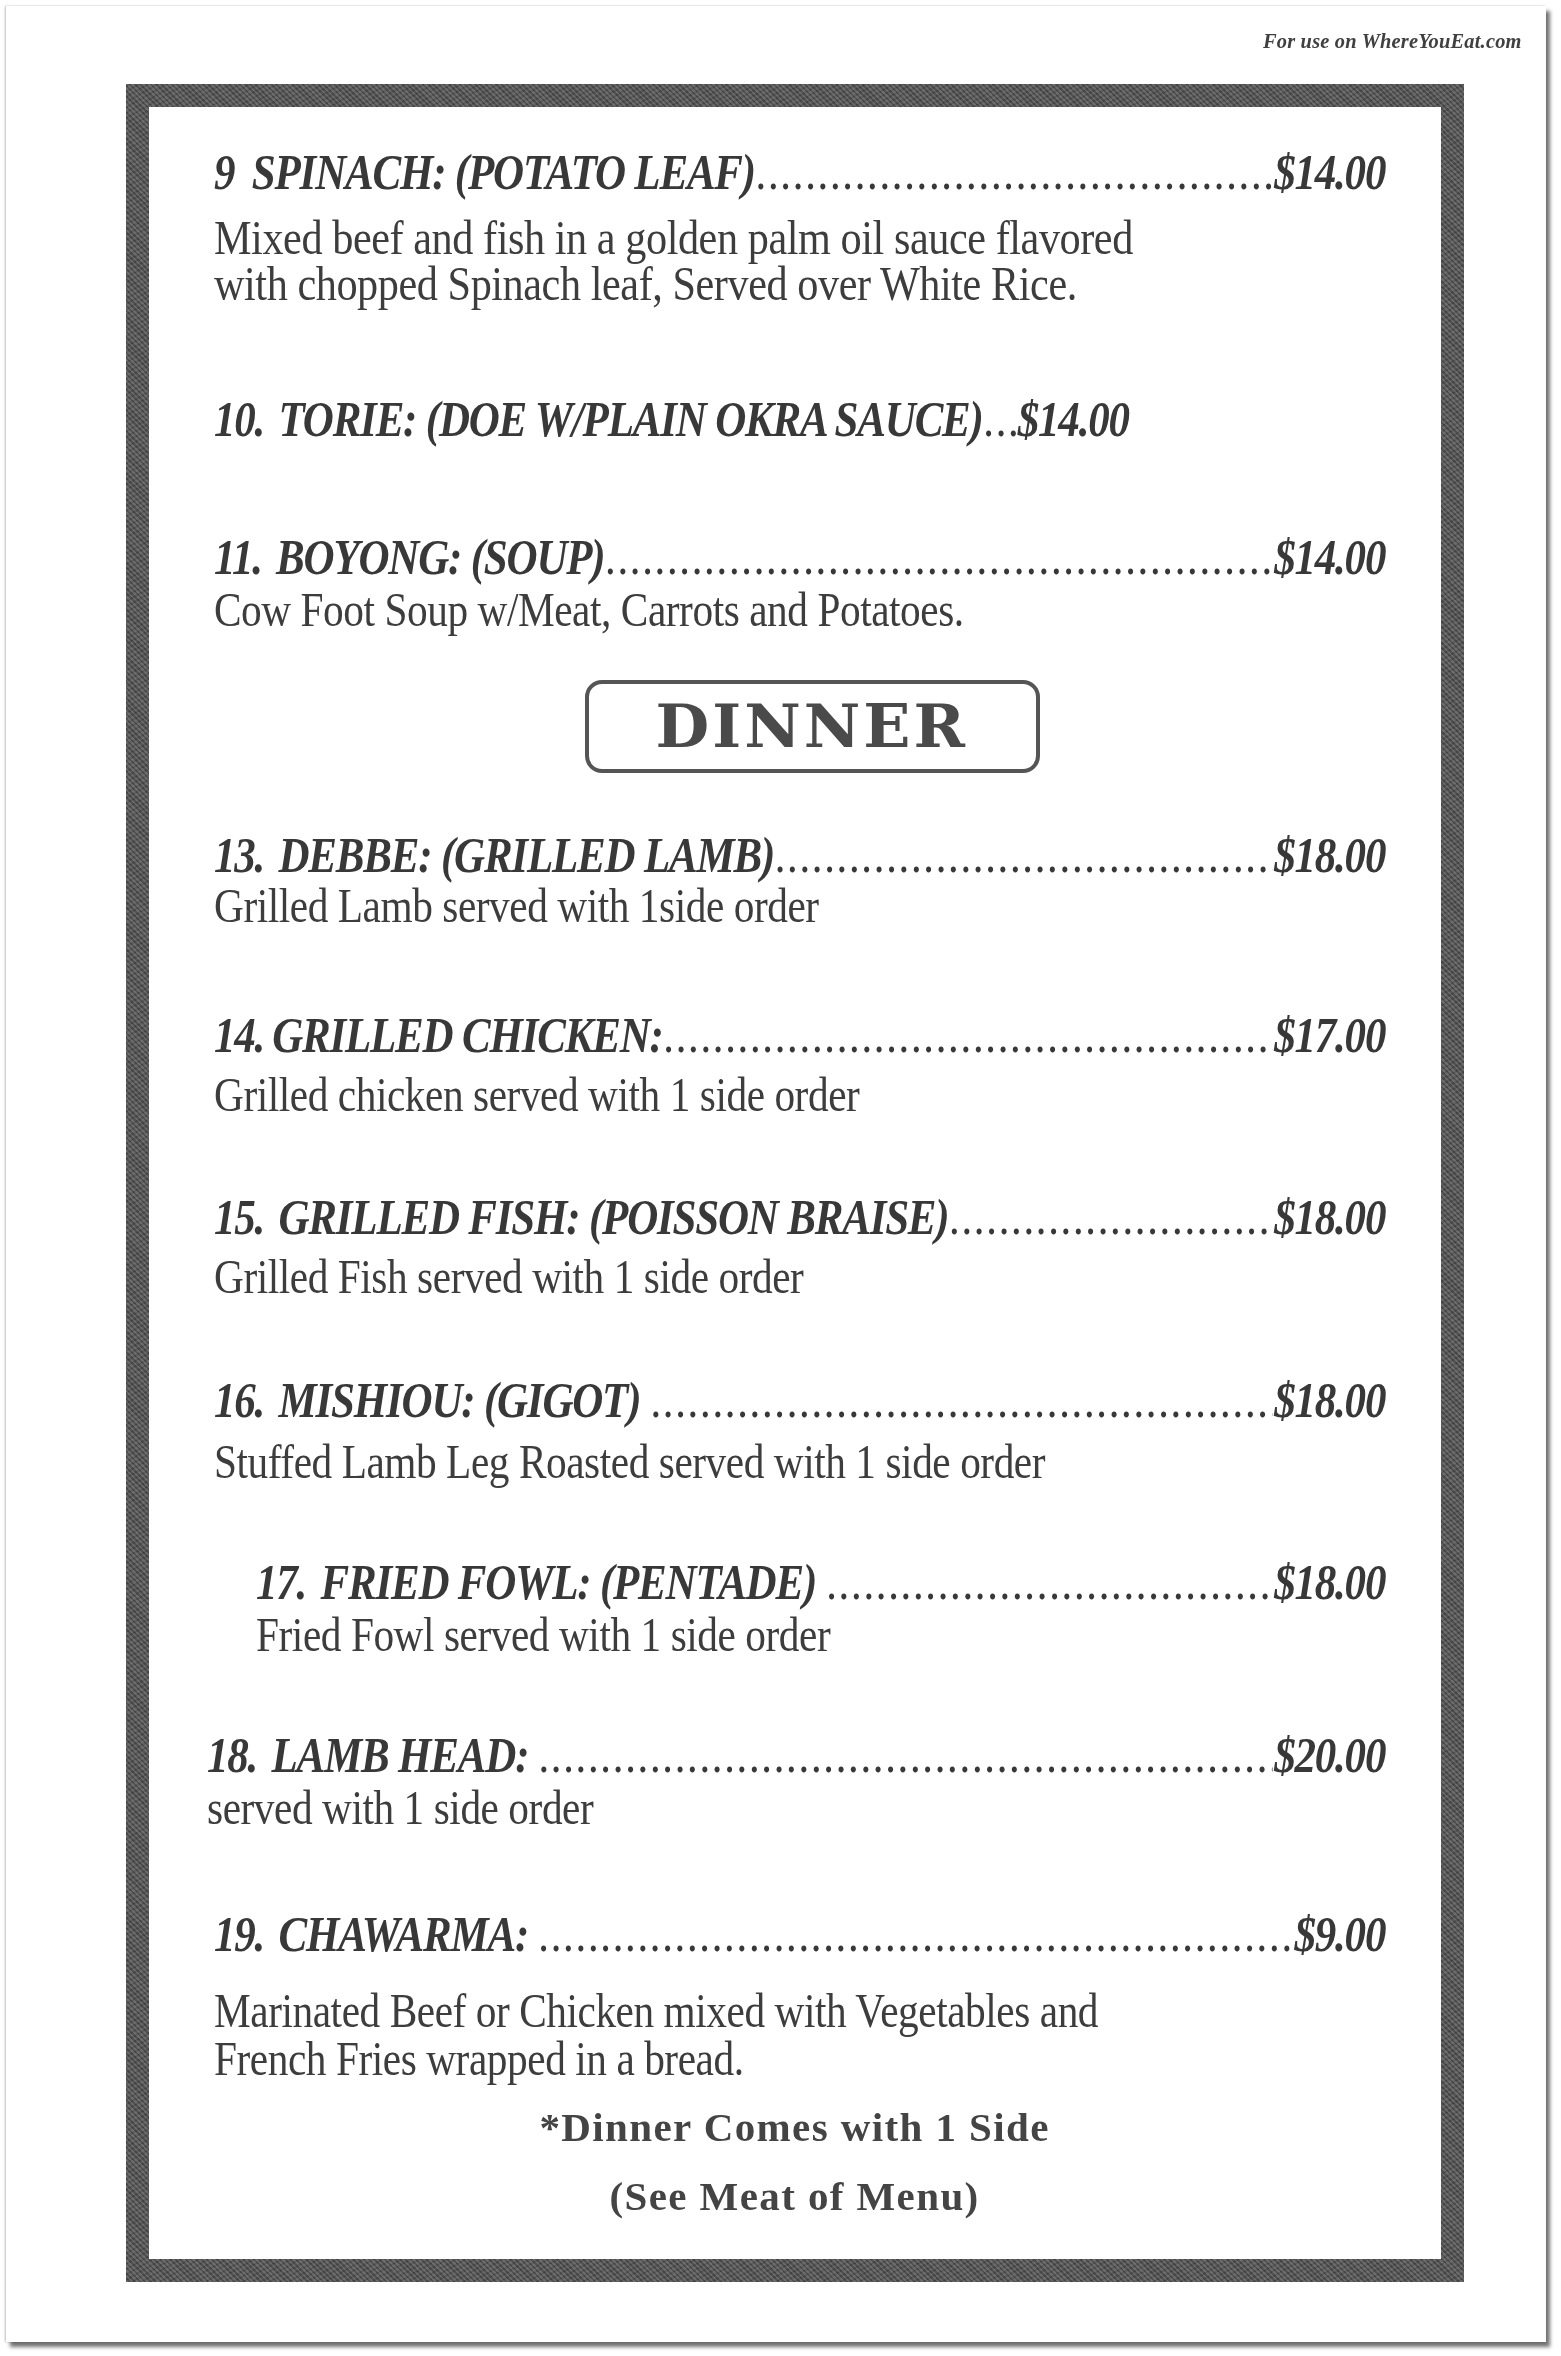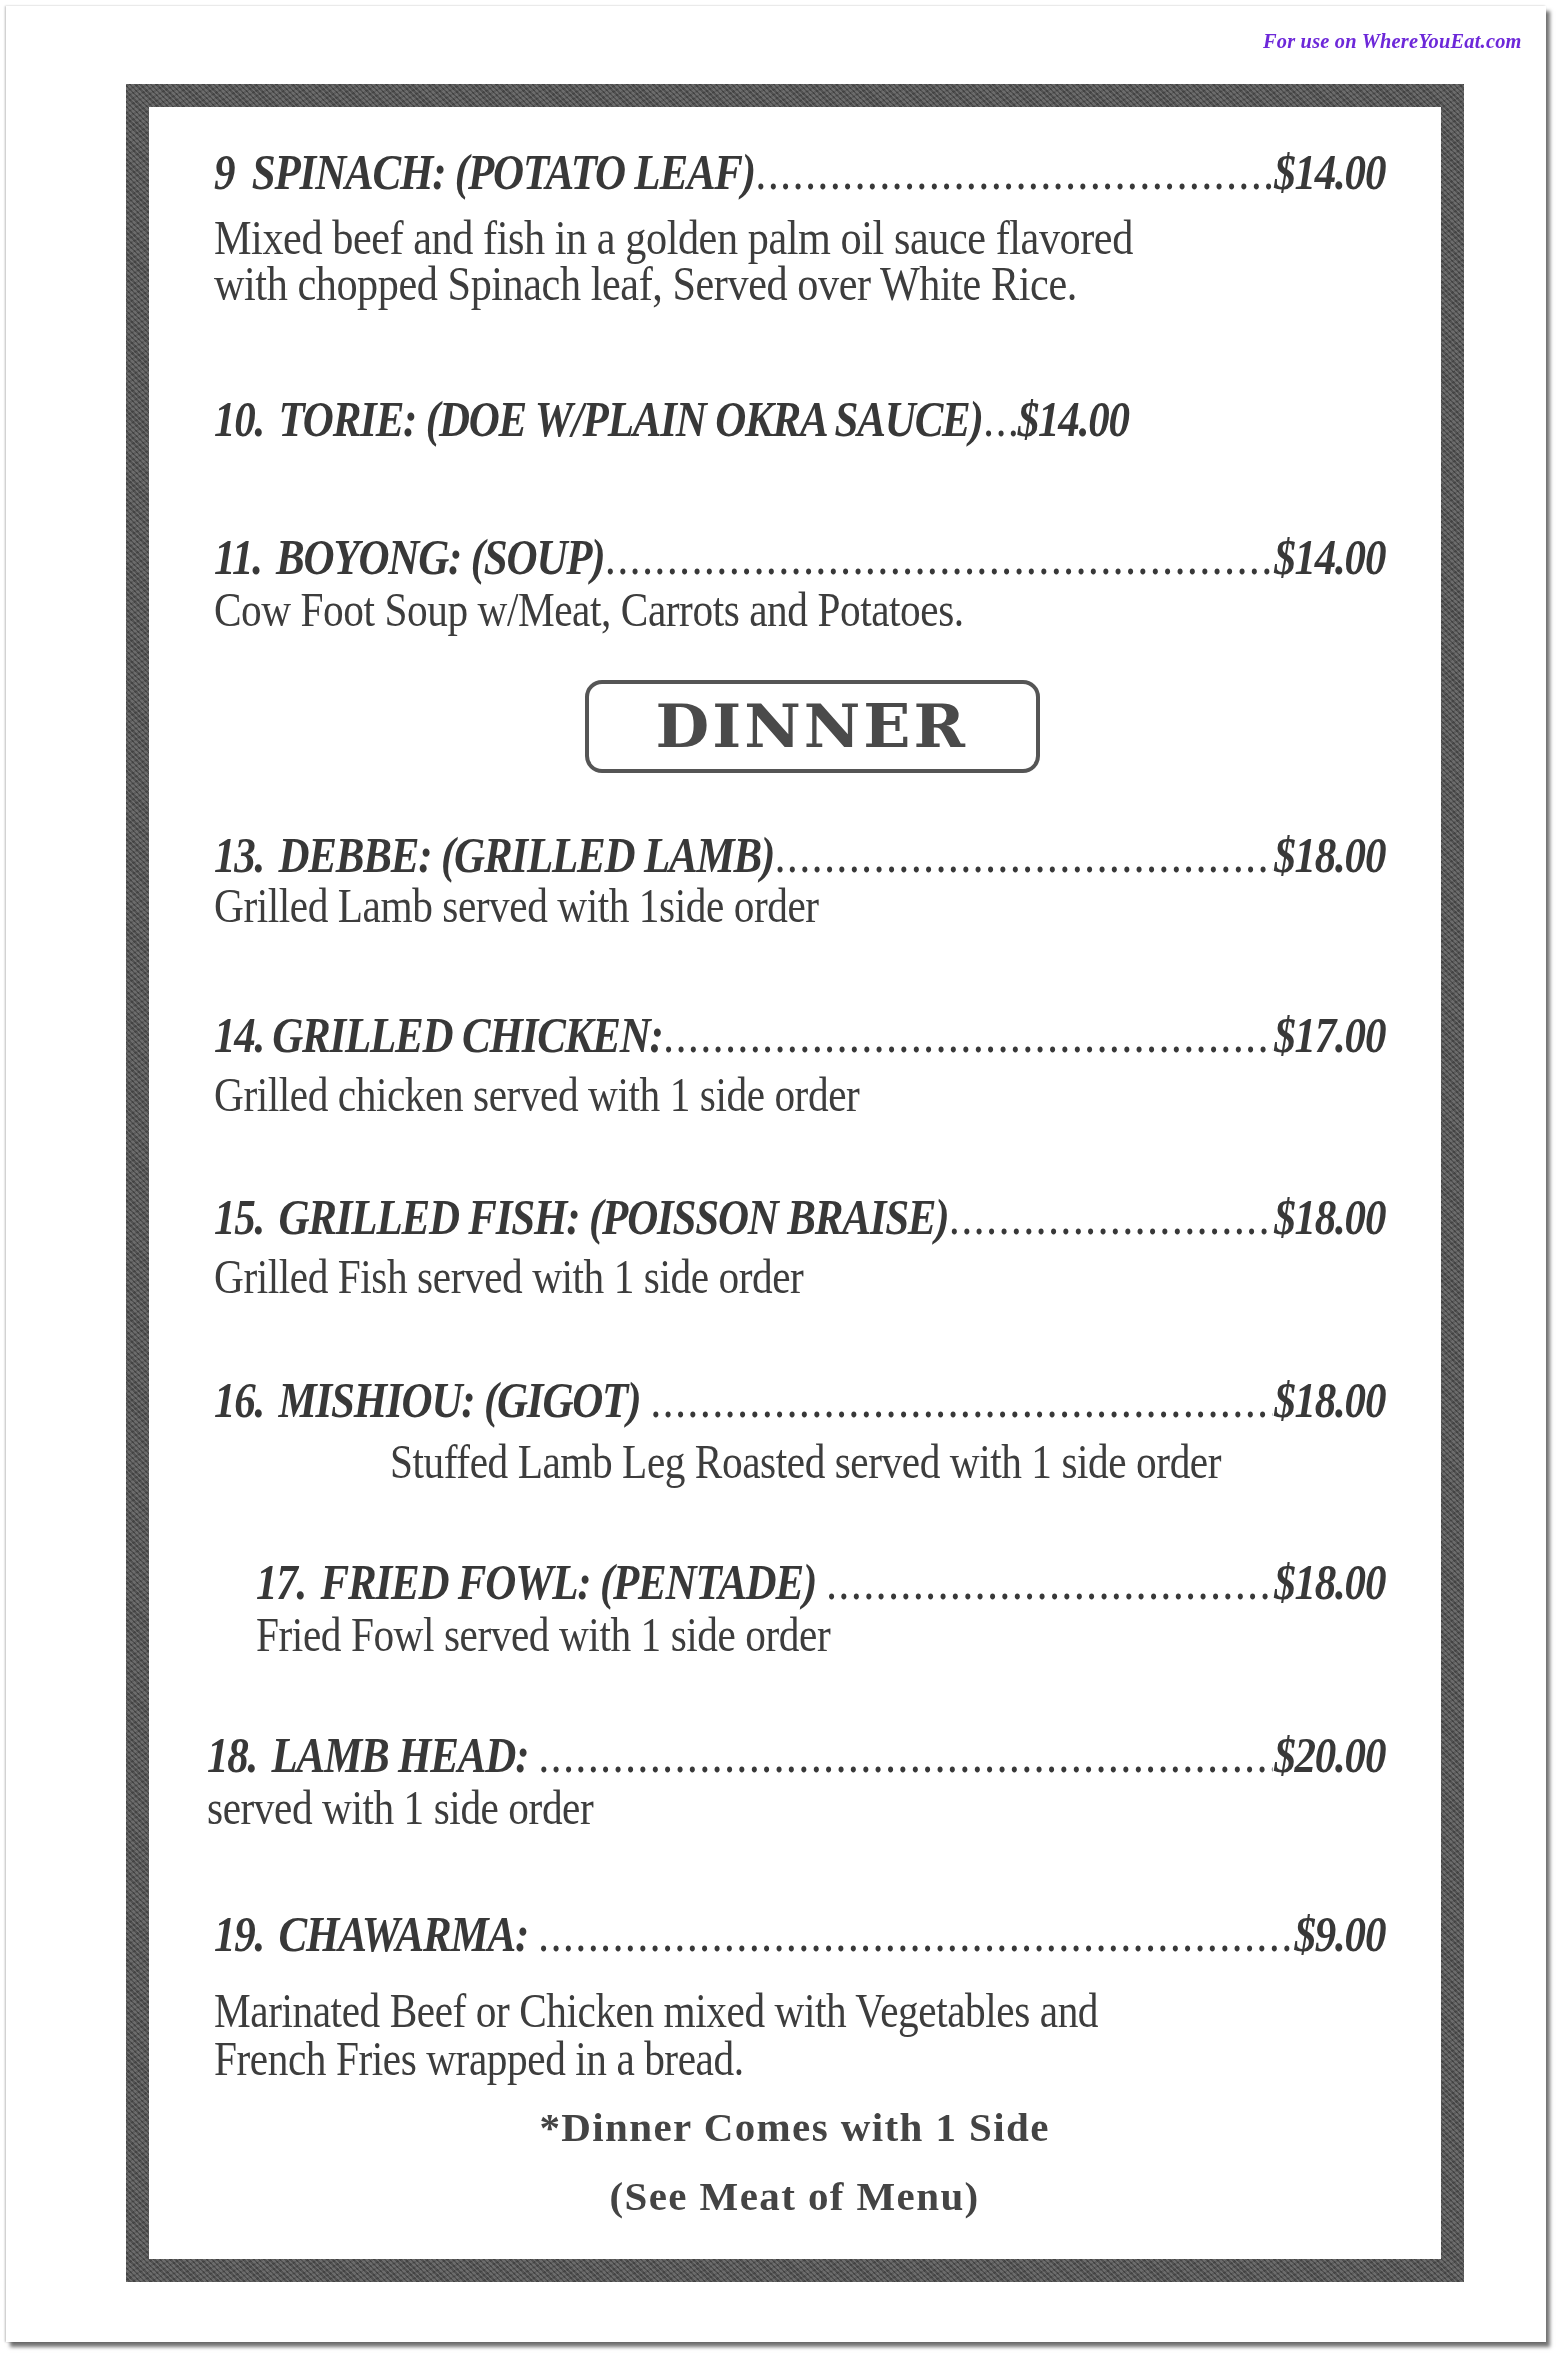--- a/index.html
+++ b/index.html
@@ -24,21 +24,21 @@
     box-shadow: 3.7px 4.6px 3.7px rgba(0,0,0,0.55), -0.9px 0 1.9px rgba(0,0,0,0.25);
   }
   .watermark {
     position: absolute;
     top: 24px;
     right: 24px;
     font-family: "Liberation Serif", serif;
     font-style: italic;
     font-weight: bold;
     font-size: 20.4px;
-    color: #6d28d9;
+    color: #404040;
     letter-spacing: 0.2px;
   }
   .frame {
     position: absolute;
     left: 120px;
     top: 78px;
     width: 1338px;
     height: 2198px;
     box-sizing: border-box;
     border: 23px solid #505050;
@@ -205,21 +205,21 @@
     <div class="item" style="top:1082px;">
       <div class="title-row">
         <span class="title-text">15.</span>
         <span class="title-text" style="margin-left:16.7px;">GRILLED FISH: (POISSON BRAISE)</span>
         <span class="leader"></span>
         <span class="price">$18.00</span>
       </div>
       <div class="desc" style="margin-top:5.6px;">Grilled Fish served with 1 side order</div>
     </div>
 
-    <div class="item" style="top:1265px;text-align:right;">
+    <div class="item" style="top:1265px;">
       <div class="title-row">
         <span class="title-text">16.</span>
         <span class="title-text" style="margin-left:16.7px;">MISHIOU: (GIGOT)</span>
         <span class="leader" style="margin-left:13px;"></span>
         <span class="price">$18.00</span>
       </div>
       <div class="desc" style="margin-top:7.4px;">Stuffed Lamb Leg Roasted served with 1 side order</div>
     </div>
 
     <div class="item" style="top:1447px;margin-left:42px;">

